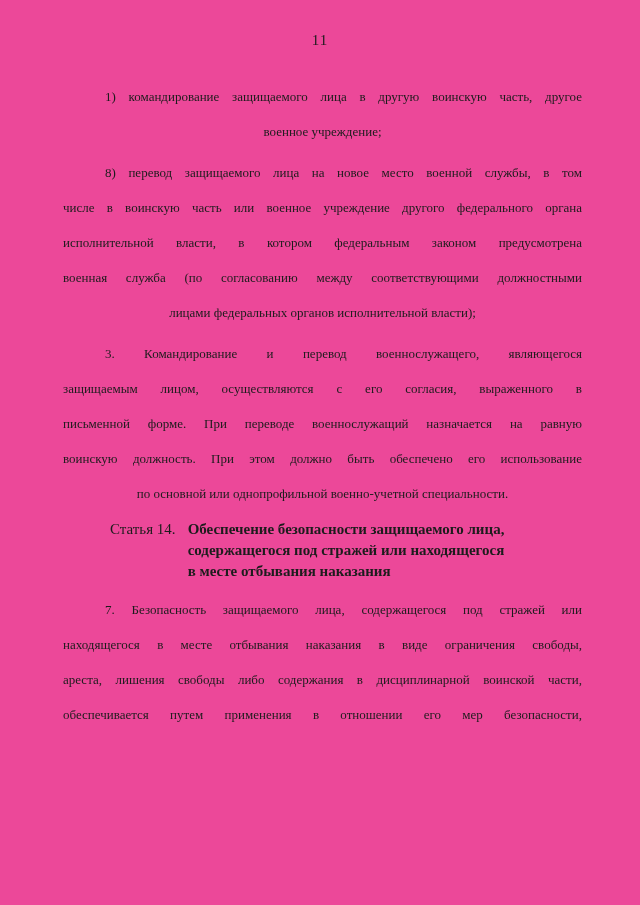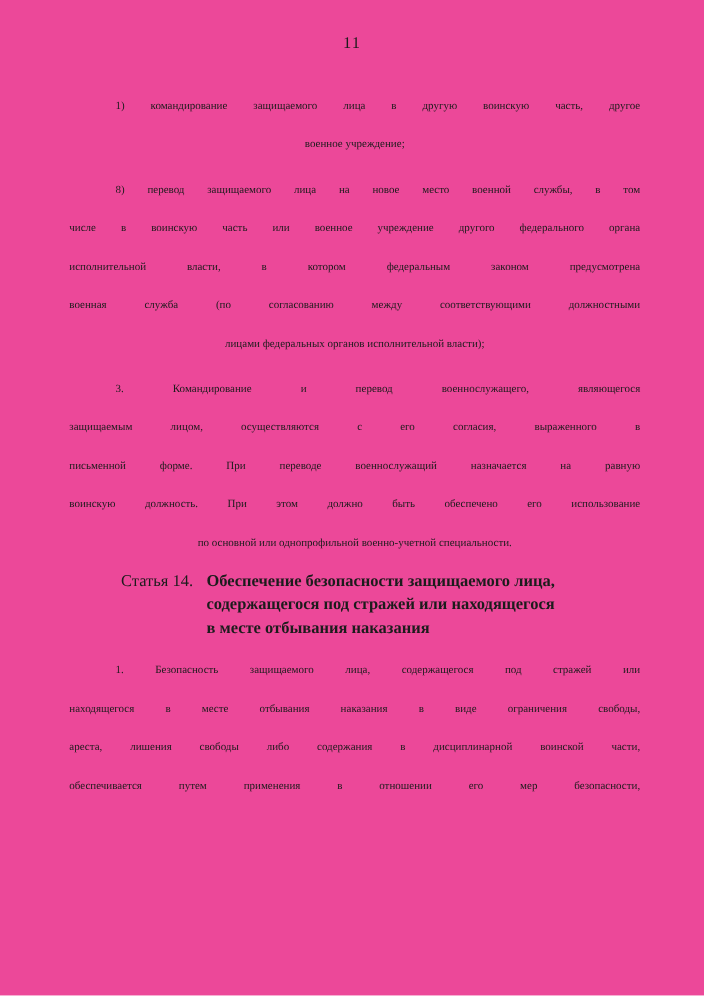--- a/index.html
+++ b/index.html
@@ -20,21 +20,21 @@
     padding-top: 31px;
     text-align: center;
     font-size: 15px;
     line-height: 18px;
     letter-spacing: 1px;
   }
   .content {
     margin: 30px 58px 0 63px; 
   }
   .para {
-    font-size: 10px;
+    font-size: 13px;
     line-height: 35px;
     margin: 0 0 6px 0;
   }
   
   .p-just {
     white-space: pre-line;
     text-align: justify;
     text-align-last: justify;
     text-indent: 42px;
   }
@@ -90,20 +90,20 @@
     </div>
 
     <div class="article-heading">
       <span class="article-label">Статья 14.</span>
       <span class="article-title">Обеспечение безопасности защищаемого лица,
 содержащегося под стражей или находящегося
 в месте отбывания наказания</span>
     </div>
 
     <div class="para">
-      <div class="p-just">1. Безопасность защищаемого лица, содержащегося под стражей или
+      <div class="p-just">7. Безопасность защищаемого лица, содержащегося под стражей или
 находящегося в месте отбывания наказания в виде ограничения свободы,
 ареста, лишения свободы либо содержания в дисциплинарной воинской части,
 обеспечивается путем применения в отношении его мер безопасности,</div>
     </div>
 
   </div>
 </div>
 
 </body></html>

